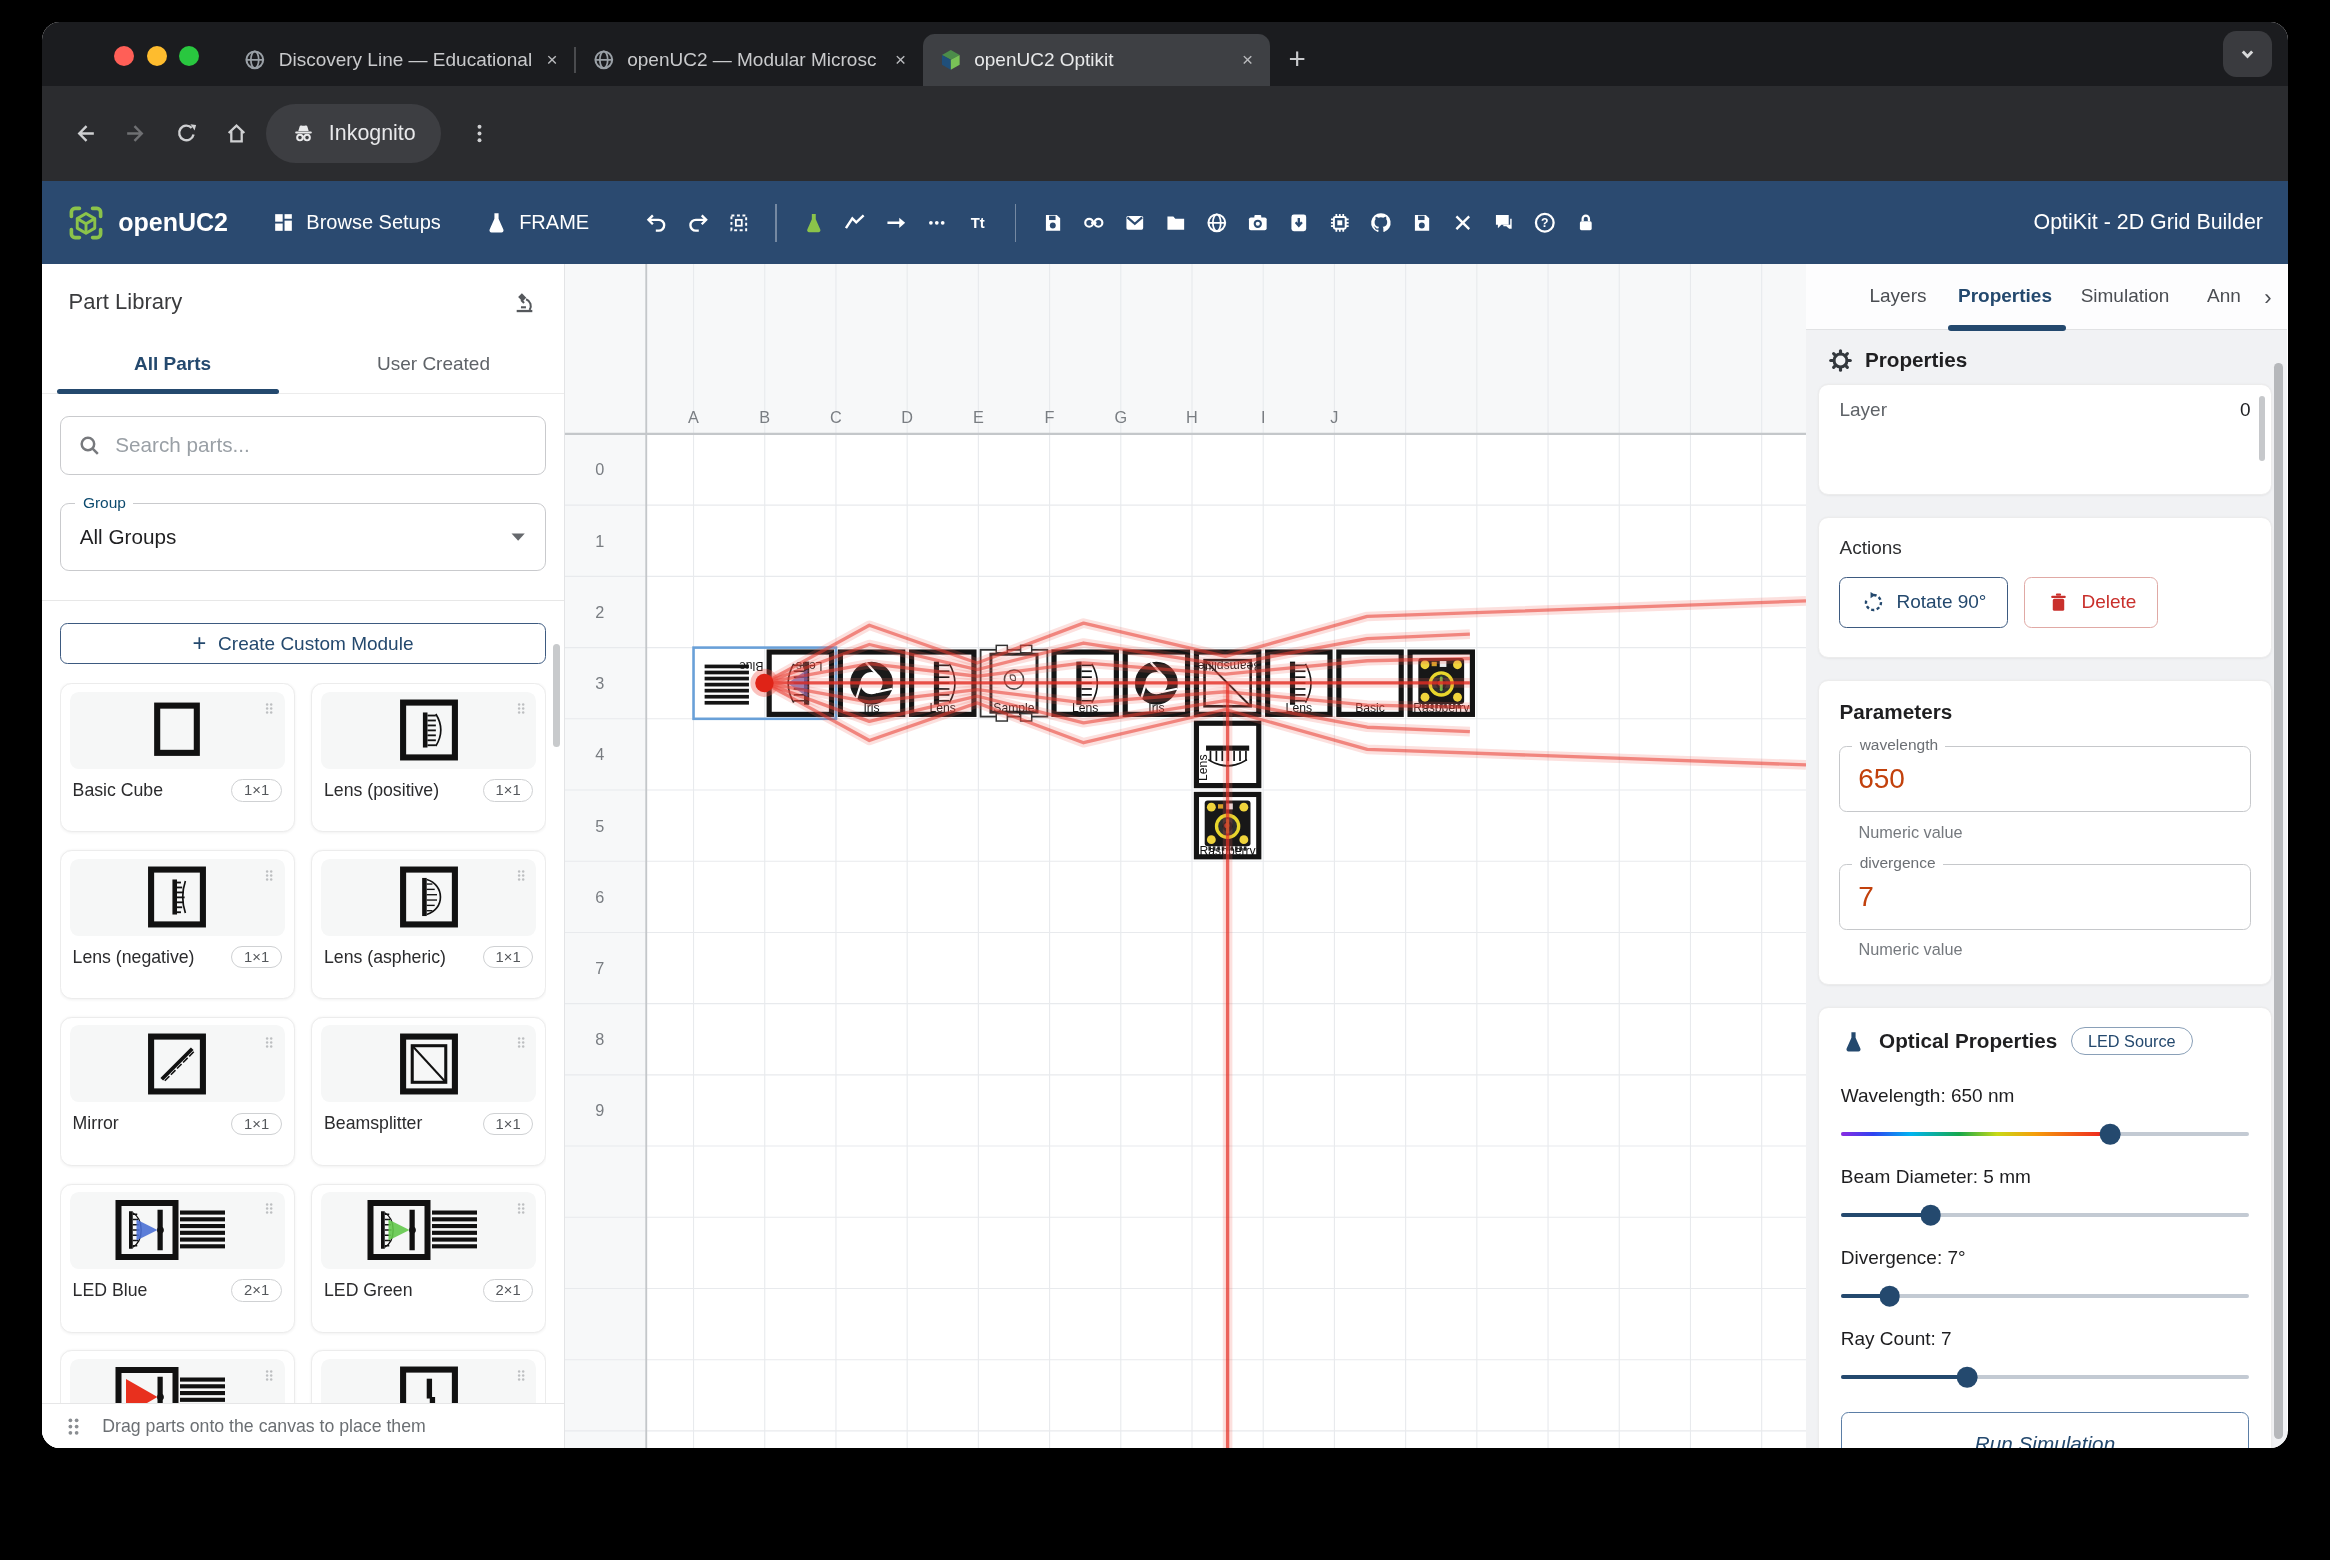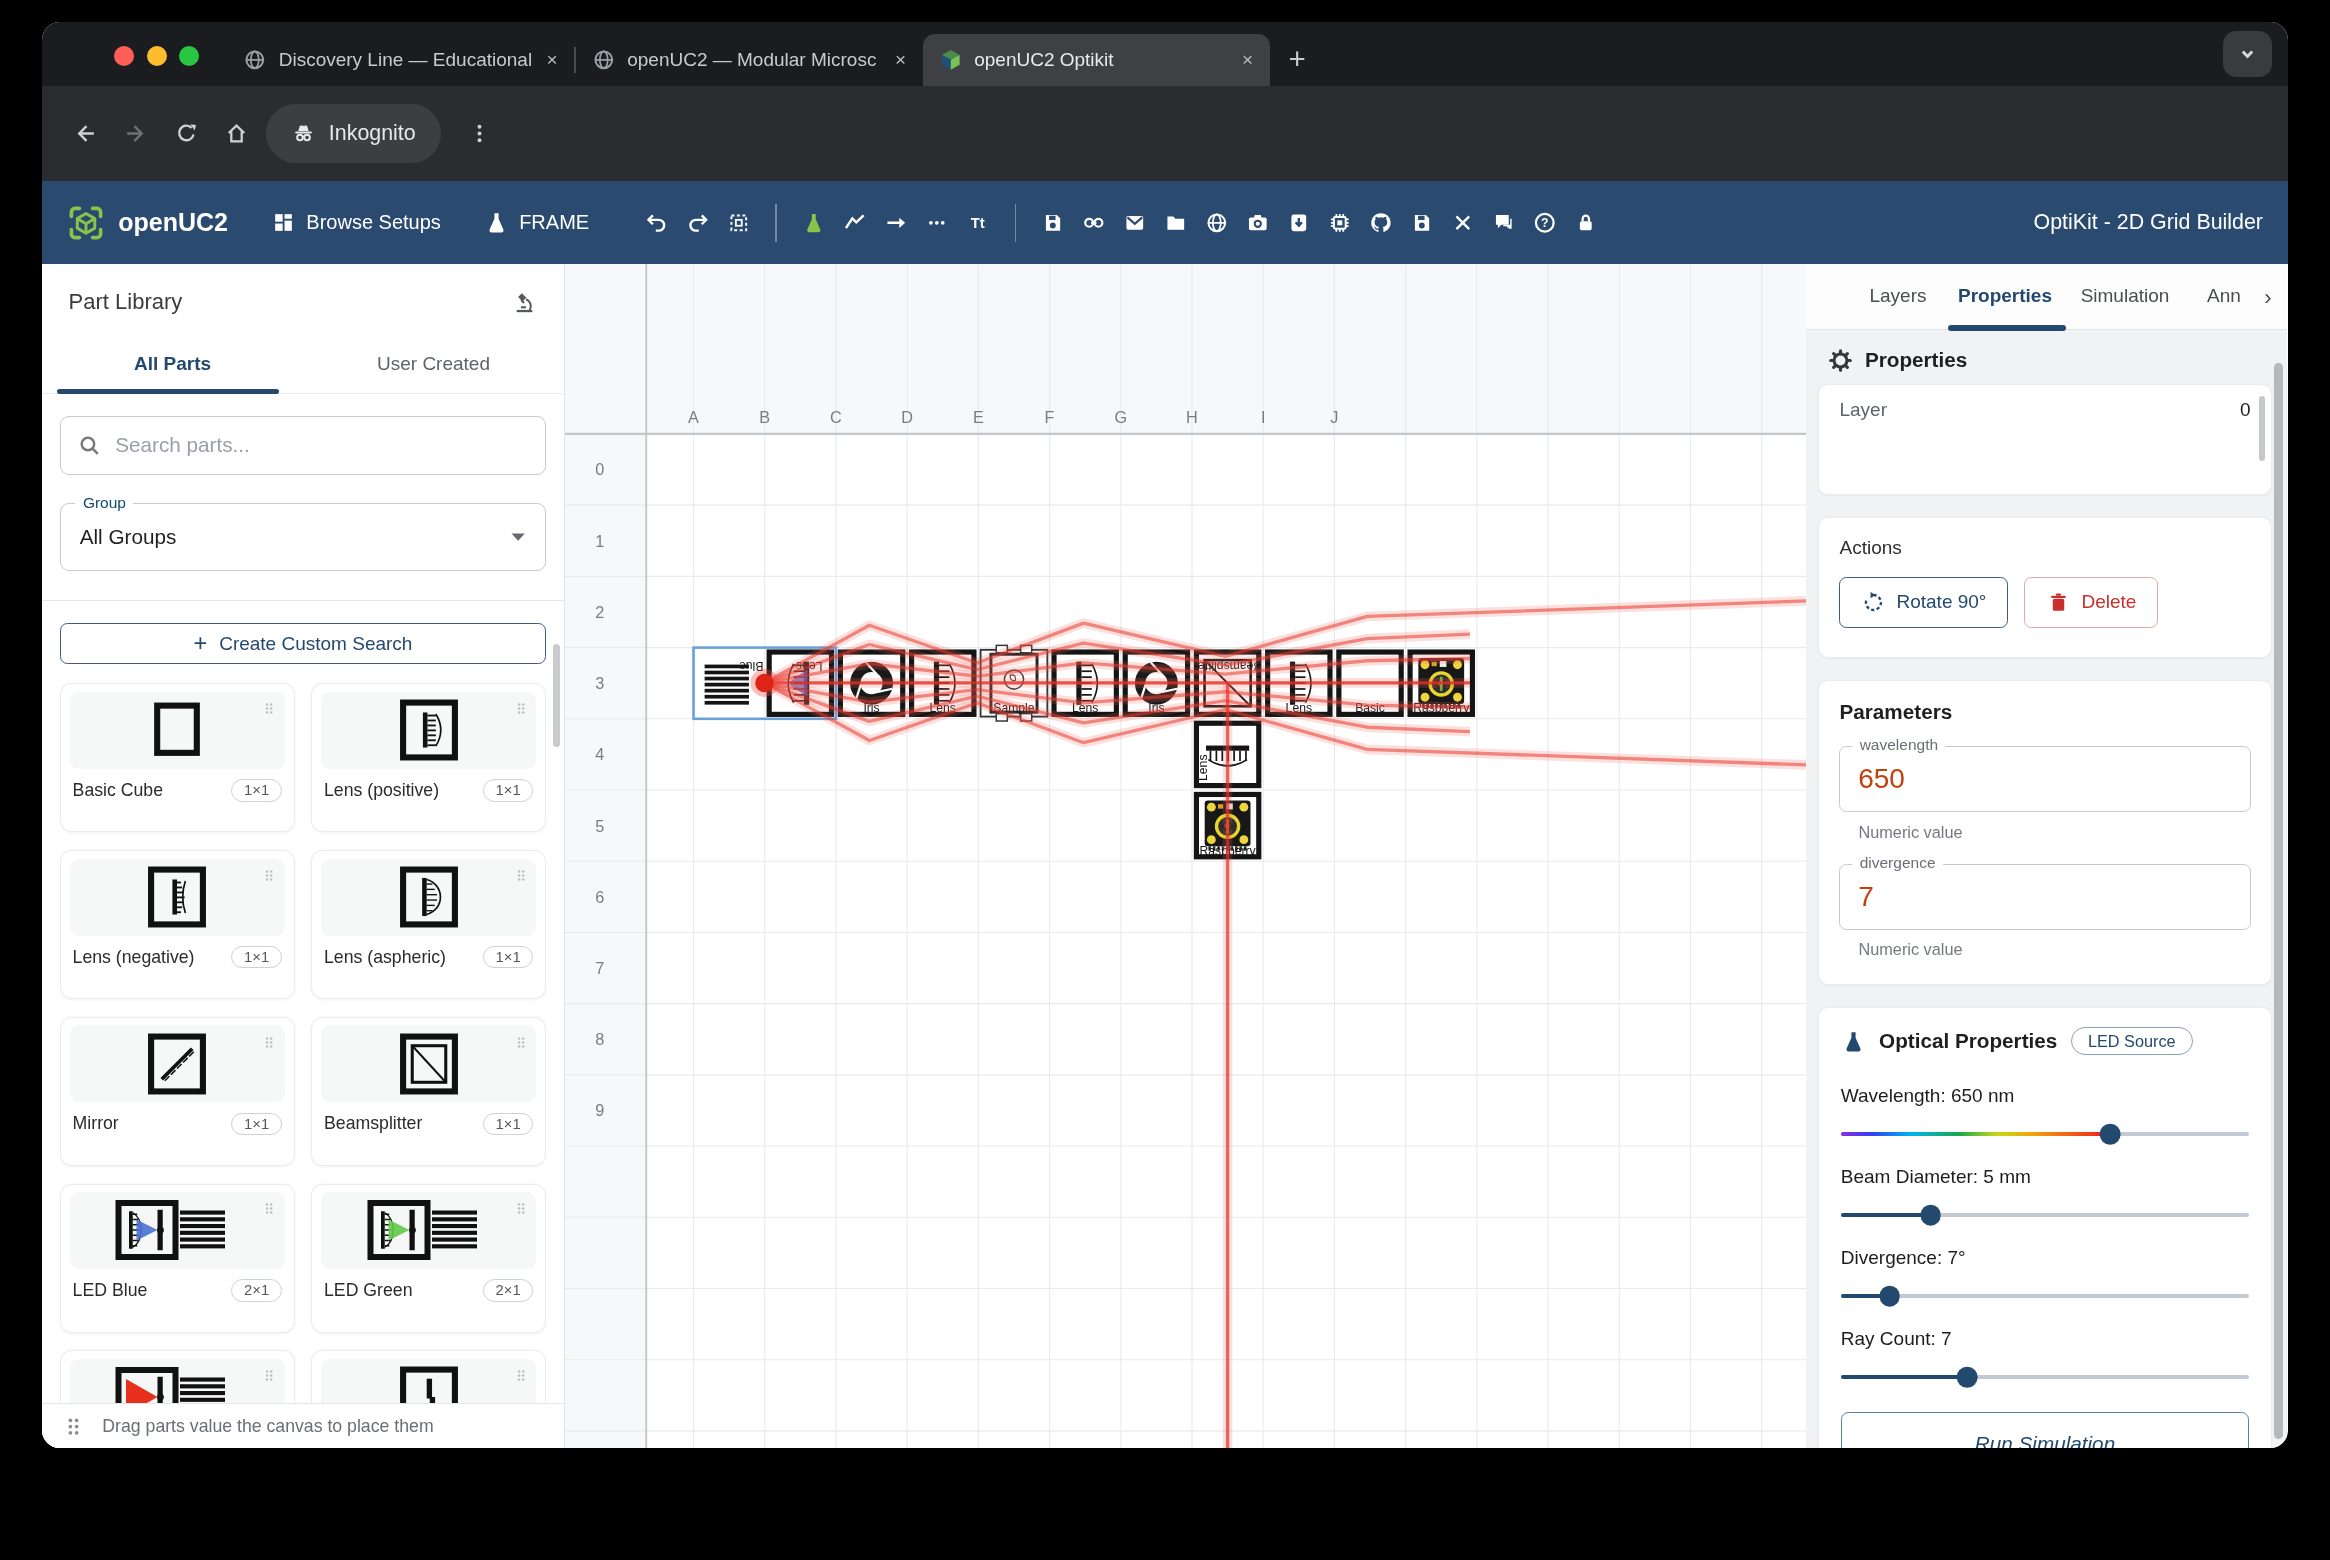--- a/index.html
+++ b/index.html
@@ -443,21 +443,21 @@
       <div class="groupsel">
         <span class="grouplabel">Group</span>
         <span class="groupval">All Groups</span>
         <svg class="ic" width="16.3" height="10.3" viewBox="0 0 22 14">
             <polygon points="2,2 20,2 11,12" fill="#66696d"></polygon>
           </svg>
       </div>
       <div class="sb-div"></div>
       <button class="createbtn">
         <span style="font-size:23.6px">+</span>
-        <span>Create Custom Search</span>
+        <span>Create Custom Module</span>
       </button>
       <div class="parts" id="parts-grid">
           <div class="pcard">
     <div class="pthumb">
       <svg class="ic" width="64" height="64" viewBox="0 0 84 84">
                 <rect x="16" y="10" width="52" height="62" fill="none" stroke="#111" stroke-width="8"></rect>
               </svg>
       <span class="pdots">
                 <svg class="ic" width="16.3" height="19" viewBox="0 0 24 24">
                   <g fill="currentColor">
@@ -772,21 +772,21 @@
               <g fill="currentColor">
                 <circle cx="9" cy="6" r="1.8"></circle>
                 <circle cx="15" cy="6" r="1.8"></circle>
                 <circle cx="9" cy="12" r="1.8"></circle>
                 <circle cx="15" cy="12" r="1.8"></circle>
                 <circle cx="9" cy="18" r="1.8"></circle>
                 <circle cx="15" cy="18" r="1.8"></circle>
               </g>
             </svg>
           </span>
-        <span>Drag parts value the canvas to place them</span>
+        <span>Drag parts onto the canvas to place them</span>
       </div>
     </div>
 
     <div class="canvaswrap">
       <svg id="canvas-svg" width="1241" height="1185" viewBox="0 0 1680 1604">
           <rect x="0" y="0" width="1680" height="1604" fill="#f7f8f9"></rect>
           <rect x="110" y="230" width="1570" height="1374" fill="#ffffff"></rect>
           <line x1="174" y1="0" x2="174" y2="1604" stroke="#e8eaed" stroke-width="1.5"></line>
           <line x1="270.4" y1="0" x2="270.4" y2="1604" stroke="#e8eaed" stroke-width="1.5"></line>
           <line x1="366.8" y1="0" x2="366.8" y2="1604" stroke="#e8eaed" stroke-width="1.5"></line>

